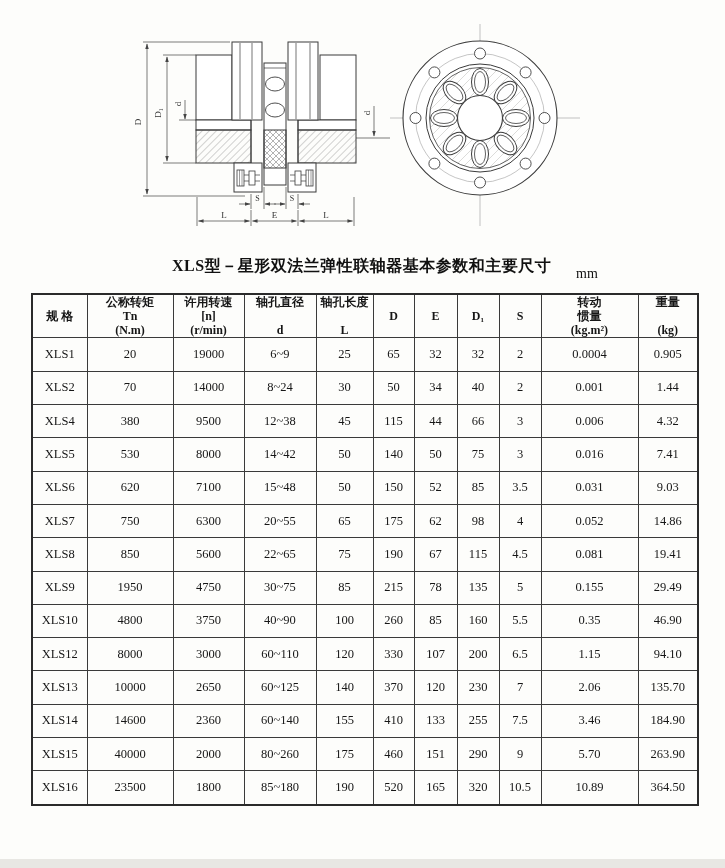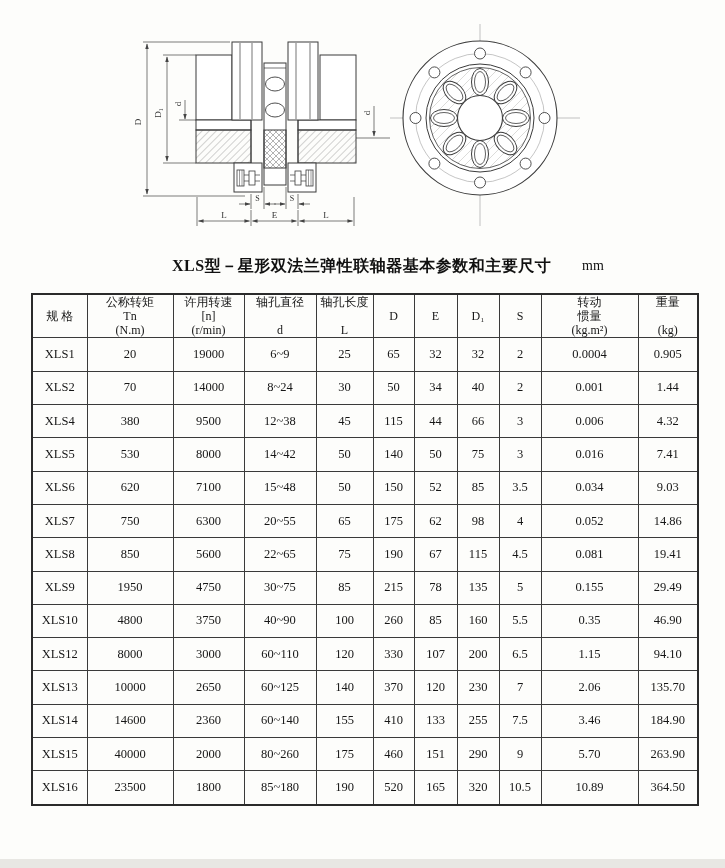--- a/index.html
+++ b/index.html
@@ -5,33 +5,33 @@
   html,body{margin:0;padding:0;}
   body{
     width:725px;height:868px;position:relative;
     background:#fdfdfb;overflow:hidden;
     font-family:"Liberation Serif","DejaVu Serif",serif;
     color:#1c1c1c;
   }
   .drawing{position:absolute;left:0;top:0;}
   .title-row{position:absolute;left:0;top:256px;width:662px;height:24px;}
   .page-title{position:absolute;left:172px;top:0;font-size:16px;font-weight:bold;letter-spacing:0.5px;color:#111;}
-  .unit-label{position:absolute;left:576px;top:2px;font-size:14px;color:#111;margin-left:6px;}
+  .unit-label{position:absolute;left:576px;top:10px;font-size:14px;color:#111;}
   table.params{
     position:absolute;left:31px;top:293px;width:666px;
     border-collapse:collapse;table-layout:fixed;
     border:2px solid #2a2a2a;
     font-family:"Liberation Serif","DejaVu Serif",serif;
   }
   table.params th, table.params td{
     border:1px solid #3a3a3a;text-align:center;vertical-align:middle;
     padding:0;overflow:hidden;white-space:nowrap;
   }
   table.params thead th{
-    height:42px;font-size:12px;font-weight:normal;color:#161616;
+    height:42px;font-size:12px;font-weight:bold;color:#161616;
   }
   table.params thead th div{line-height:1.18;}
   table.params tbody td{
     height:32.3px;font-size:12.5px;color:#161616;
   }
   .page-bottom{position:absolute;left:0;top:859px;width:725px;height:9px;background:#e8e7e3;}
 </style>
 </head>
 <body>
 
@@ -304,21 +304,21 @@
       <tr>
         <td>XLS6</td>
         <td>620</td>
         <td>7100</td>
         <td>15~48</td>
         <td>50</td>
         <td>150</td>
         <td>52</td>
         <td>85</td>
         <td>3.5</td>
-        <td>0.034</td>
+        <td>0.031</td>
         <td>9.03</td>
       </tr>
       <tr>
         <td>XLS7</td>
         <td>750</td>
         <td>6300</td>
         <td>20~55</td>
         <td>65</td>
         <td>175</td>
         <td>62</td>

